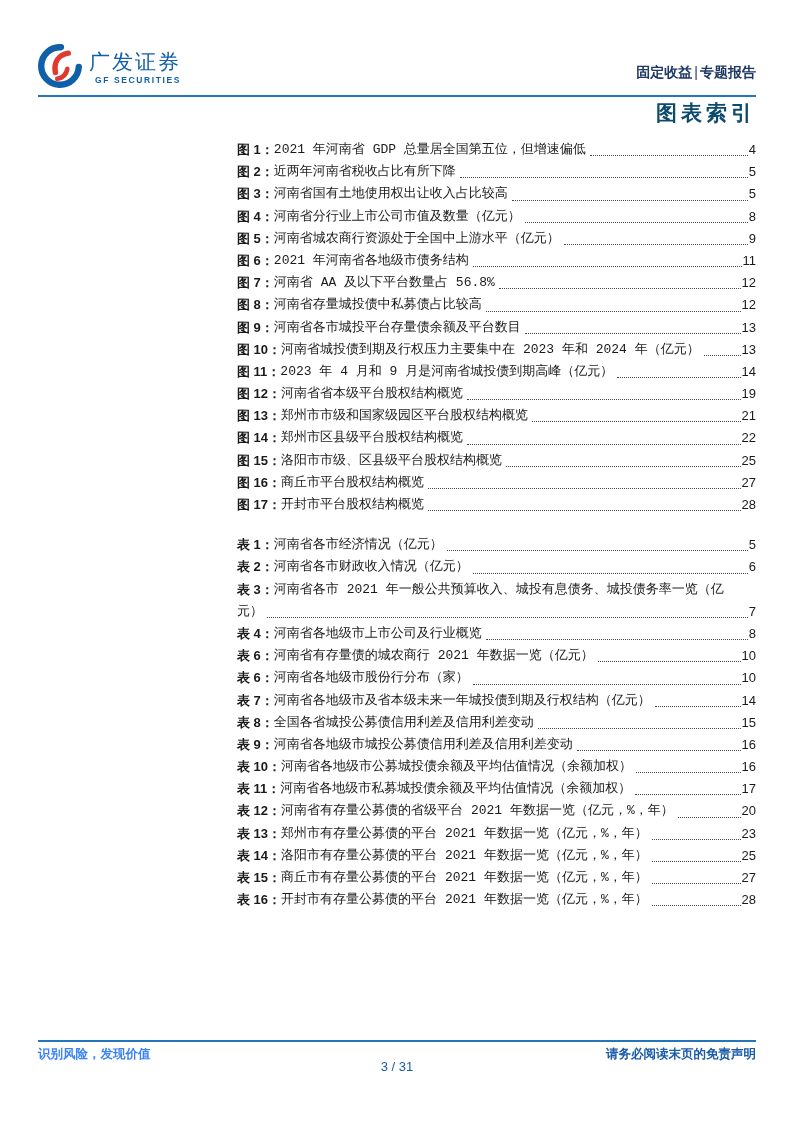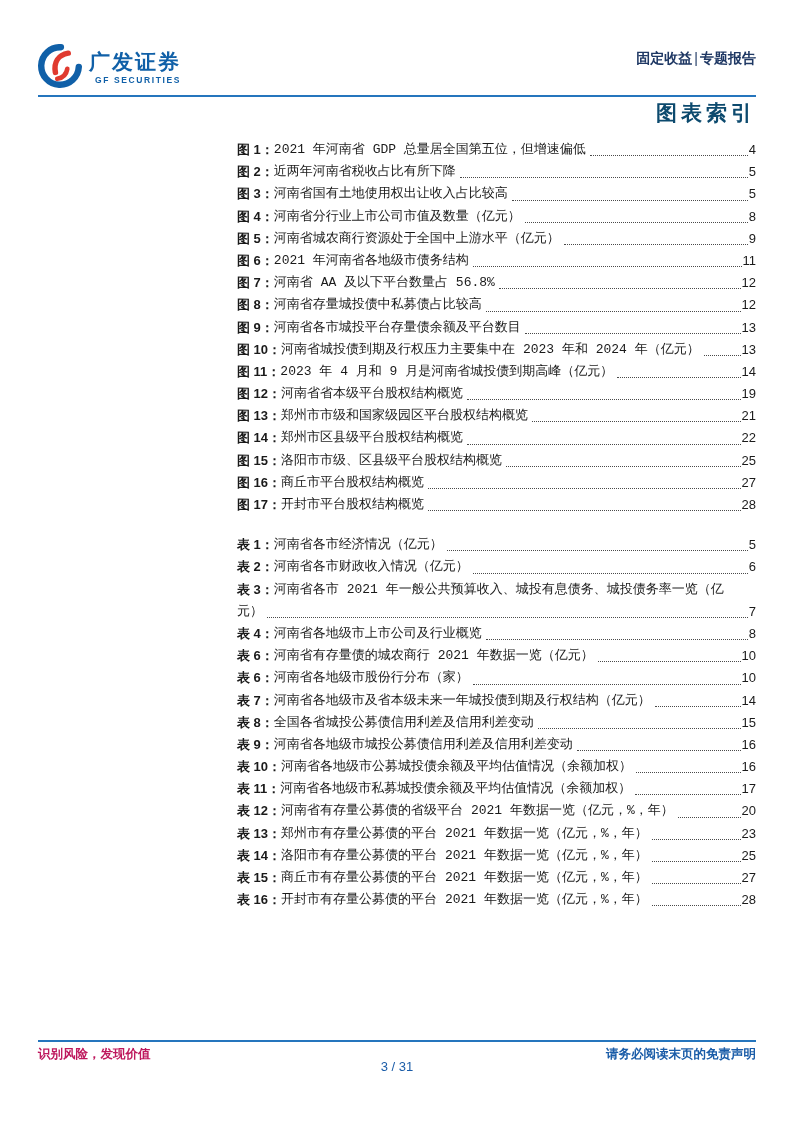--- a/index.html
+++ b/index.html
@@ -4,23 +4,23 @@
 <style>
   html,body{margin:0;padding:0;background:#ffffff;}
   .page{
     position:relative;width:794px;height:1123px;background:#ffffff;overflow:hidden;
     font-family:"Liberation Sans",sans-serif;color:#1a1a1a;
   }
   
   .header{position:absolute;left:38px;top:44px;right:38px;height:50px;}
   .logo{display:flex;align-items:center;gap:7px;}
   .logo-text{display:flex;flex-direction:column;line-height:1;}
-  .logo-cn{font-size:21px;font-weight:bold;color:#1060A8;letter-spacing:2px;font-family:"Liberation Serif",serif;}
+  .logo-cn{font-size:21px;font-weight:normal;color:#1060A8;letter-spacing:2px;font-family:"Liberation Serif",serif;}
   .logo-en{font-size:8.5px;font-weight:bold;color:#1060A8;letter-spacing:1.6px;margin-top:3px;text-align:right;}
-  .header-right{position:absolute;right:0;top:6px;font-size:14px;font-weight:bold;color:#1F3864;}
+  .header-right{position:absolute;right:0;top:20px;font-size:14px;font-weight:bold;color:#1F3864;}
   .header-right .sep{margin:0 2px;font-weight:normal;color:#1F3864;}
   .rule{position:absolute;left:38px;right:38px;height:2px;background:#2575BD;}
   .rule-header{top:95px;}
   
   .doc-title{
     position:absolute;left:237px;width:519px;top:99px;text-align:right;
     font-size:21px;font-weight:bold;color:#0c4a6e;font-family:Liberation Serif, serif;
     letter-spacing:4px;
   }
   
@@ -29,21 +29,21 @@
   .lbl{font-weight:bold;flex:0 0 auto;}
   .txt{flex:0 1 auto;overflow:hidden;font-family:Liberation Mono, monospace;}
   .leader{
     flex:1 1 10px;min-width:8px;align-self:flex-end;
     border-bottom:1.7px dotted #4a4a4a;margin:0 1px 5px 4px;height:0;
   }
   .pg{flex:0 0 auto;text-align:right;}
   .block-gap{height:18px;}
   
   .rule-footer{top:1040px;}
-  .footer-left{position:absolute;left:38px;top:1046px;font-size:12.5px;font-weight:bold;color:#be185d;}
+  .footer-left{position:absolute;left:38px;top:1046px;font-size:12.5px;font-weight:bold;color:#3b82f6;}
   .footer-right{position:absolute;right:38px;top:1046px;font-size:12.5px;font-weight:bold;color:#1A5CA8;}
   .footer-page{position:absolute;left:0;right:0;top:1059px;text-align:center;font-size:13px;font-weight:normal;color:#1A5CA8;}
 </style>
 </head>
 <body>
 
 <div class="page">
 
   <div class="header">
     <div class="logo">

